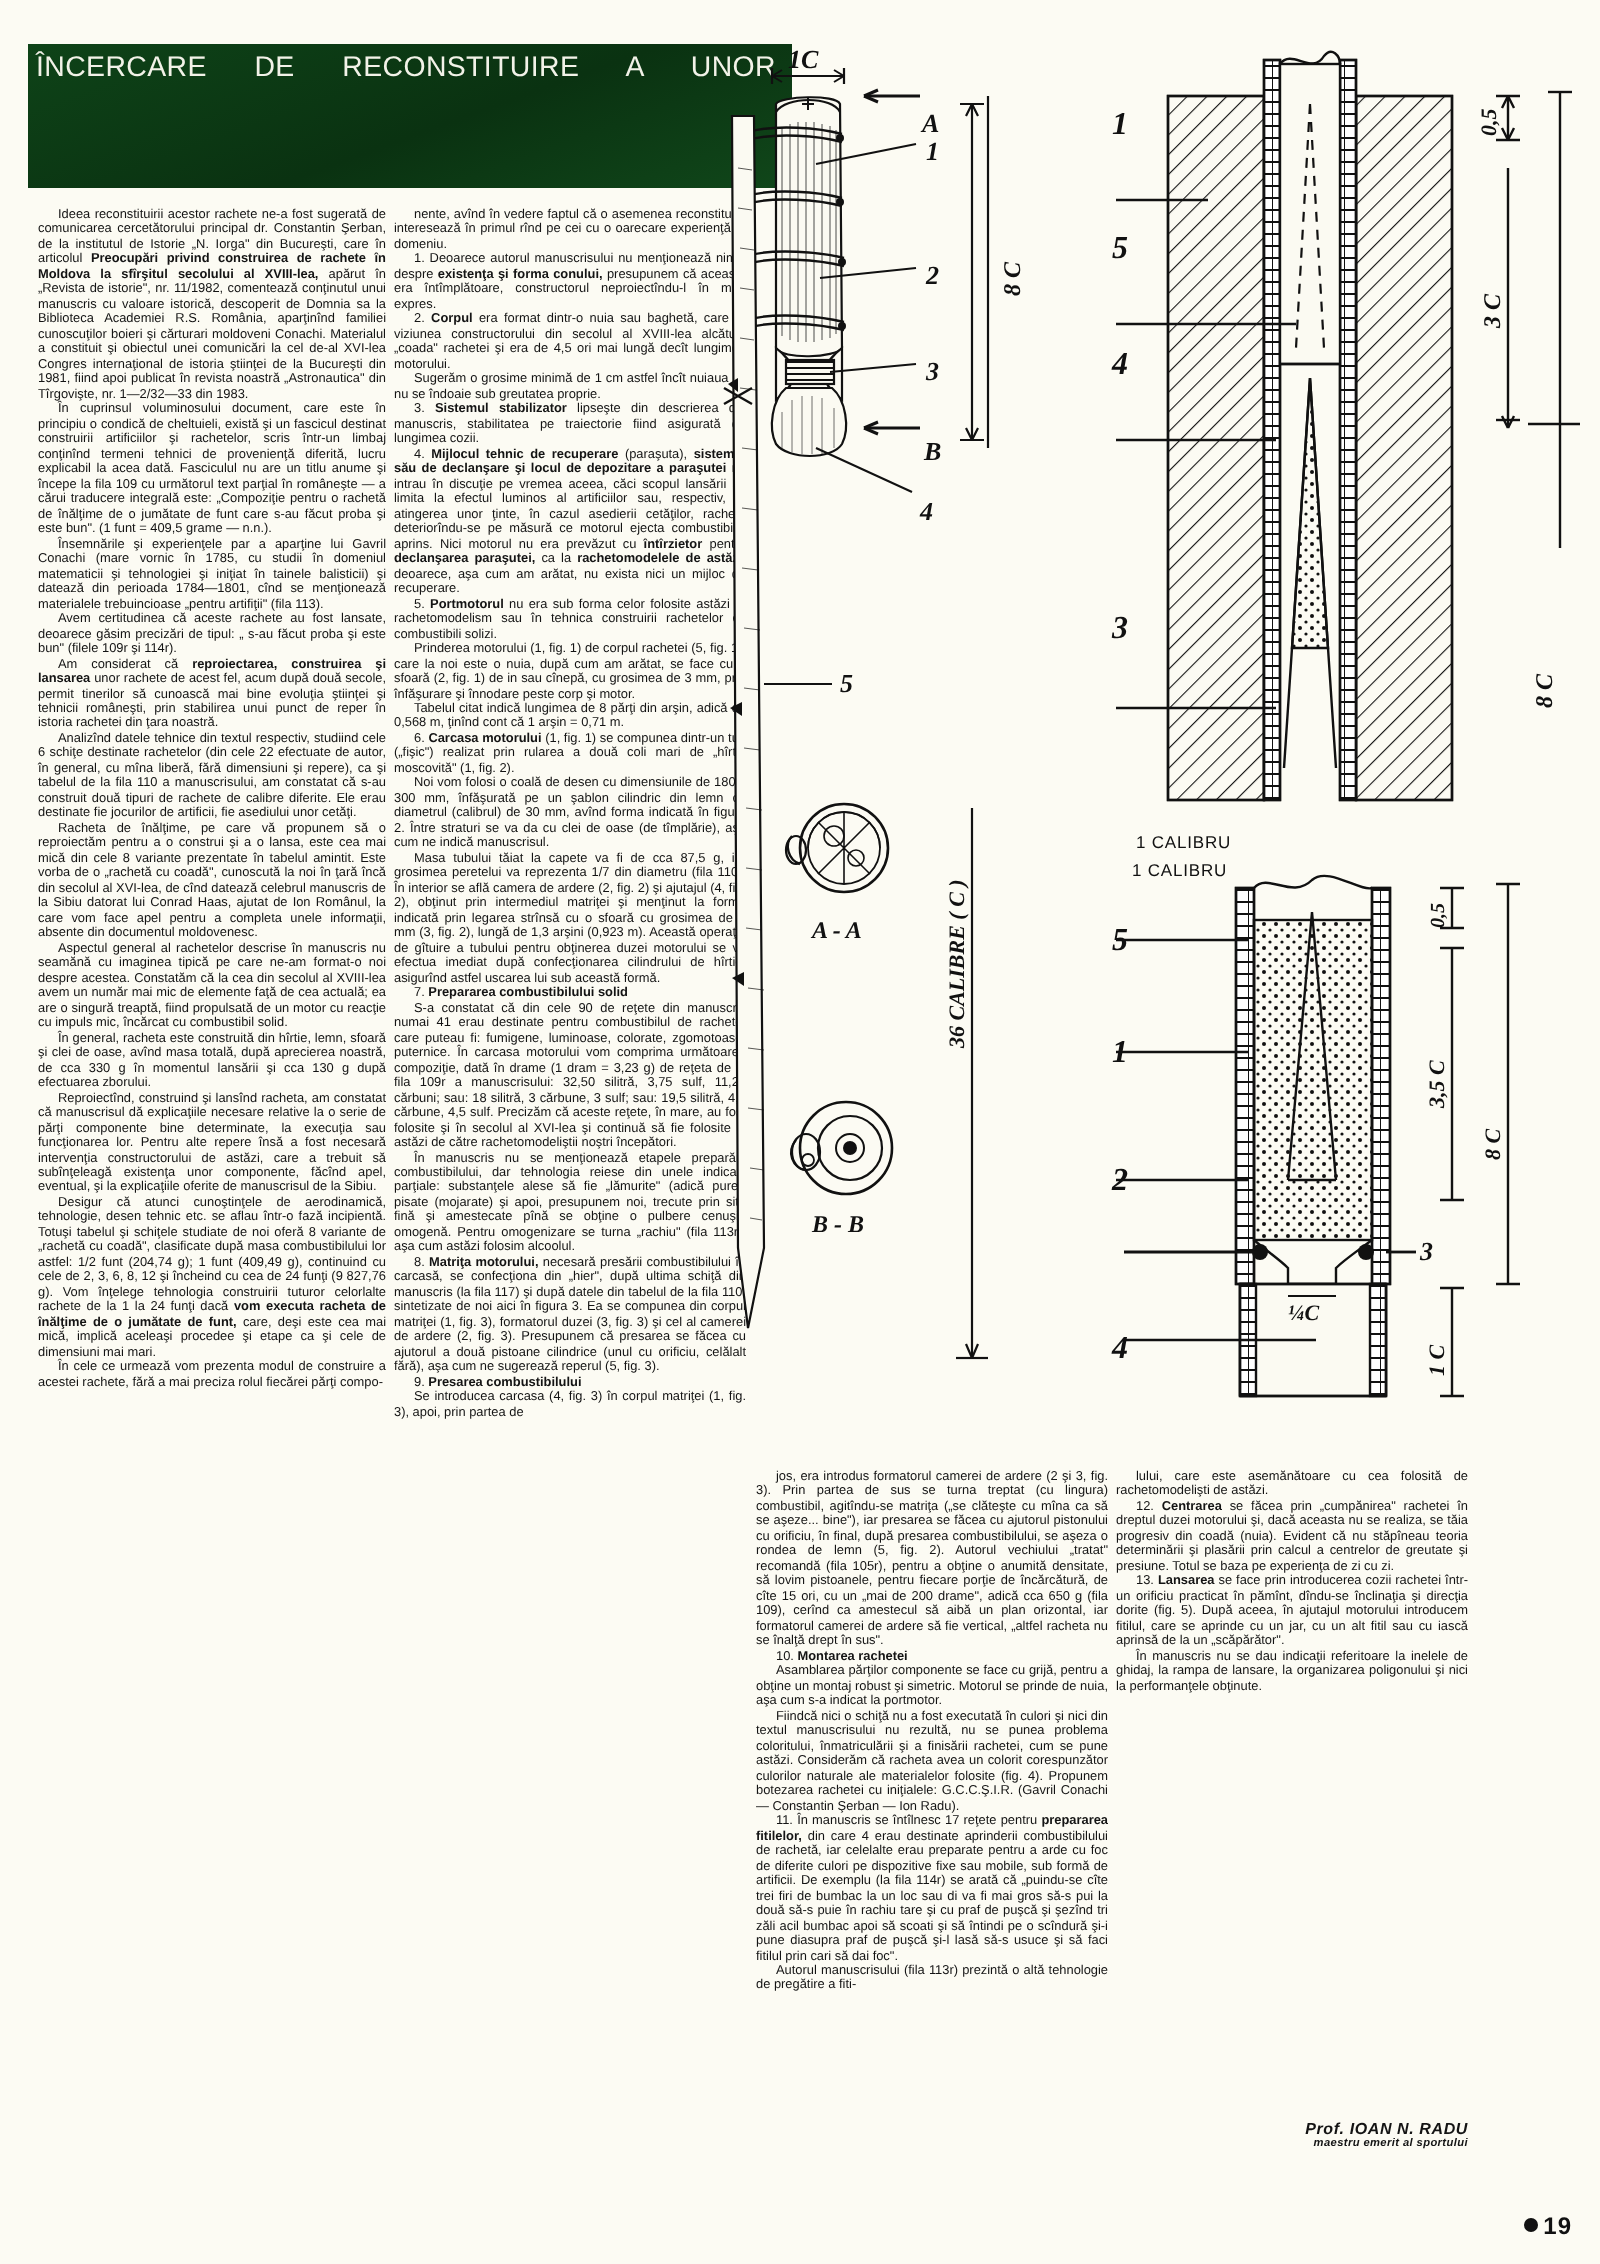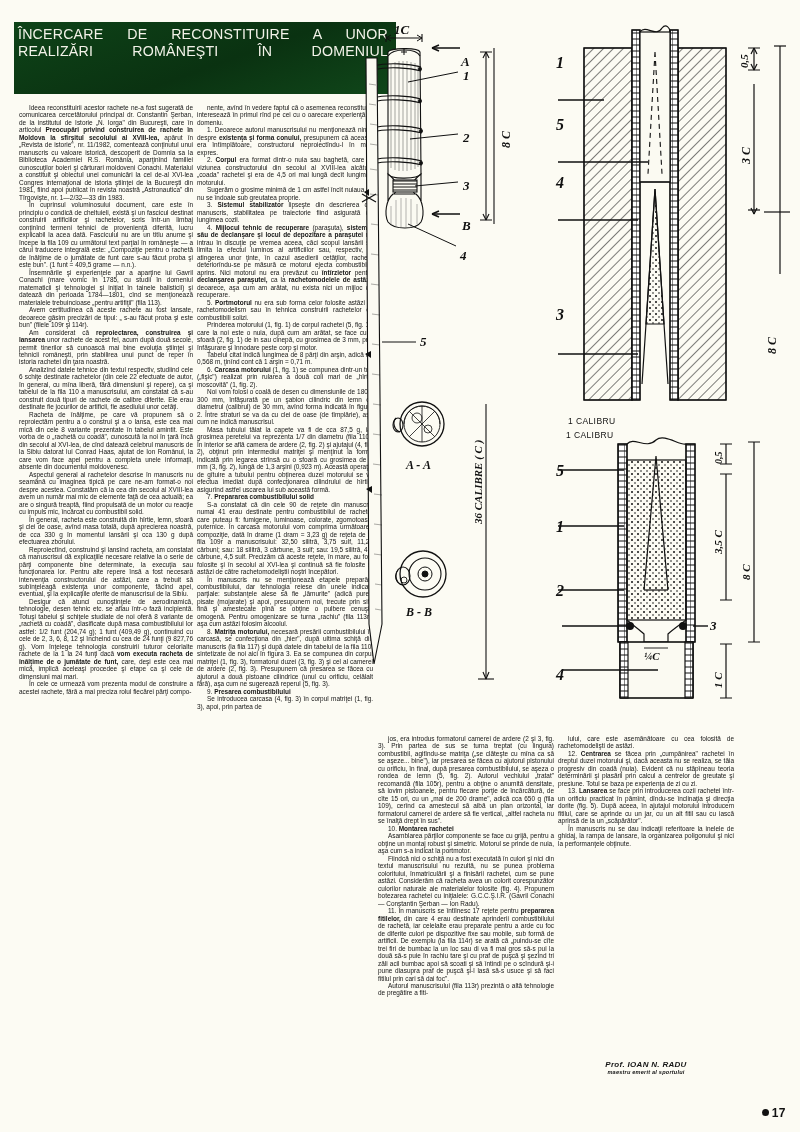--- a/index.html
+++ b/index.html
@@ -51,21 +51,21 @@
   }
   .col p { margin: 0; text-indent: 10px; }
   .col b { font-weight: 700; }
 
   #col1 { left: 19px; top: 104px; width: 174px; }
   #col2 { left: 197px; top: 104px; width: 176px; }
   #col3 { left: 378px; top: 735px; width: 176px; }
   #col4 { left: 558px; top: 735px; width: 176px; }
 
   .sig {
-    text-align: center;
+    text-align: right;
     margin-top: 6px;
     font-style: italic;
     font-weight: 700;
     font-size: 8px;
     letter-spacing: .3px;
   }
   .sig small {
     display: block;
     font-size: 5.6px;
     font-weight: 700;
@@ -103,21 +103,20 @@
   }
 </style>
 </head>
 <body>
 
 <div class="page">
 
   <div class="banner">
     <h1>
       <div class="l1">ÎNCERCARE DE RECONSTITUIRE A UNOR</div>
-      <div class="l2">REALIZĂRI ROMÂNEŞTI ÎN DOMENIUL</div>
     </h1>
   </div>
 
   <div class="col" id="col1">
       <p>Ideea reconstituirii acestor rachete ne-a fost sugerată de comunicarea cercetătorului principal dr. Constantin Şerban, de la institutul de Istorie „N. Iorga" din Bucureşti, care în articolul <b>Preocupări privind construirea de rachete în Moldova la sfîrşitul secolului al XVIII-lea,</b> apărut în „Revista de istorie", nr. 11/1982, comentează conţinutul unui manuscris cu valoare istorică, descoperit de Domnia sa la Biblioteca Academiei R.S. România, aparţinînd familiei cunoscuţilor boieri şi cărturari moldoveni Conachi. Materialul a constituit şi obiectul unei comunicări la cel de-al XVI-lea Congres internaţional de istoria ştiinţei de la Bucureşti din 1981, fiind apoi publicat în revista noastră „Astronautica" din Tîrgovişte, nr. 1—2/32—33 din 1983.</p>
       <p>În cuprinsul voluminosului document, care este în principiu o condică de cheltuieli, există şi un fascicul destinat construirii artificiilor şi rachetelor, scris într-un limbaj conţinînd termeni tehnici de provenienţă diferită, lucru explicabil la acea dată. Fasciculul nu are un titlu anume şi începe la fila 109 cu următorul text parţial în româneşte — a cărui traducere integrală este: „Compoziţie pentru o rachetă de înălţime de o jumătate de funt care s-au făcut proba şi este bun". (1 funt = 409,5 grame — n.n.).</p>
       <p>Însemnările şi experienţele par a aparţine lui Gavril Conachi (mare vornic în 1785, cu studii în domeniul matematicii şi tehnologiei şi iniţiat în tainele balisticii) şi datează din perioada 1784—1801, cînd se menţionează materialele trebuincioase „pentru artifiţii" (fila 113).</p>
       <p>Avem certitudinea că aceste rachete au fost lansate, deoarece găsim precizări de tipul: „ s-au făcut proba şi este bun" (filele 109r şi 114r).</p>
       <p>Am considerat că <b>reproiectarea, construirea şi lansarea</b> unor rachete de acest fel, acum după două secole, permit tinerilor să cunoască mai bine evoluţia ştiinţei şi tehnicii româneşti, prin stabilirea unui punct de reper în istoria rachetei din ţara noastră.</p>
       <p>Analizînd datele tehnice din textul respectiv, studiind cele 6 schiţe destinate rachetelor (din cele 22 efectuate de autor, în general, cu mîna liberă, fără dimensiuni şi repere), ca şi tabelul de la fila 110 a manuscrisului, am constatat că s-au construit două tipuri de rachete de calibre diferite. Ele erau destinate fie jocurilor de artificii, fie asediului unor cetăţi.</p>
@@ -166,21 +165,21 @@
       <p>În manuscris nu se dau indicaţii referitoare la inelele de ghidaj, la rampa de lansare, la organizarea poligonului şi nici la performanţele obţinute.</p>
     </div>
   <div class="col" style="left:558px; top:1055px; width:176px;">
     <div class="sig">Prof. IOAN N. RADU</div>
     <div class="sig" style="margin-top:0">
         <small>maestru emerit al sportului</small>
       </div>
   </div>
 
   <div class="pageno">
-    <span class="dot"></span><span>17</span>
+    <span class="dot"></span><span>19</span>
   </div>
 
   <div class="fig" id="fig1">
     <svg width="176" height="700" viewBox="0 0 176 700">
       <g stroke="#111" fill="none" stroke-width="1.1">
 
         <line x1="26" y1="14" x2="62" y2="14"></line>
         <path d="M26,10 L26,18 M62,10 L62,18"></path>
         <path d="M26,14 l5,-3 M26,14 l5,3 M62,14 l-5,-3 M62,14 l-5,3" stroke-width="1"></path>
 

